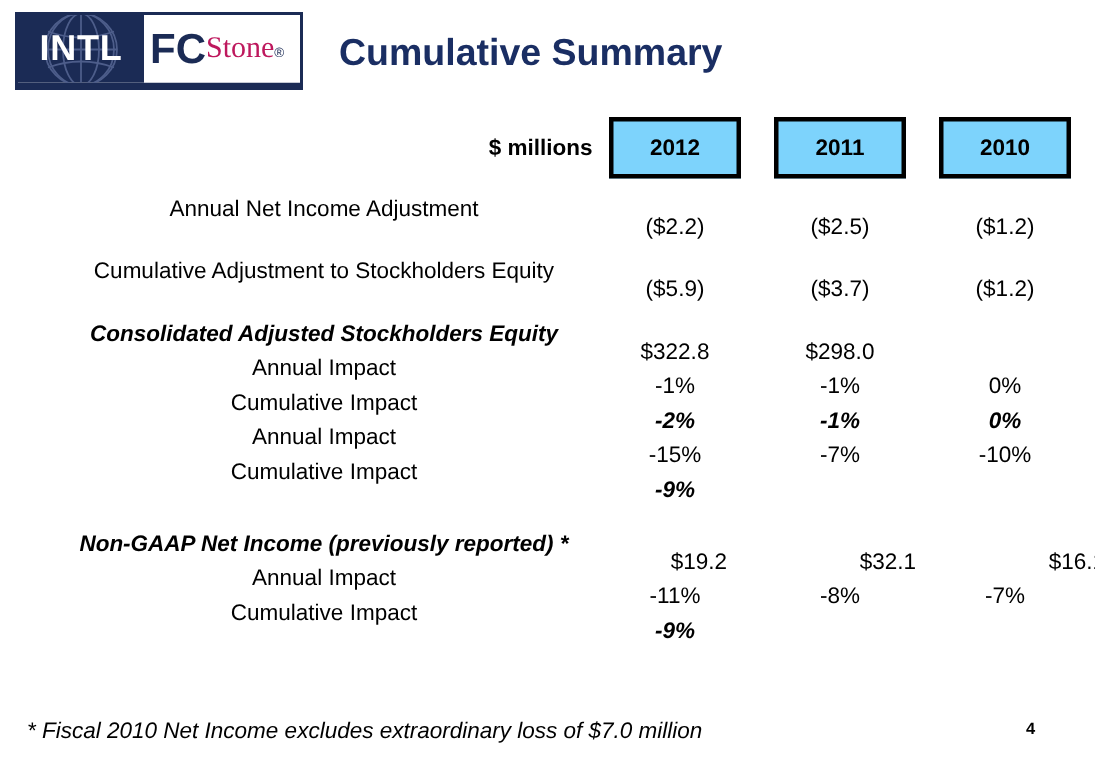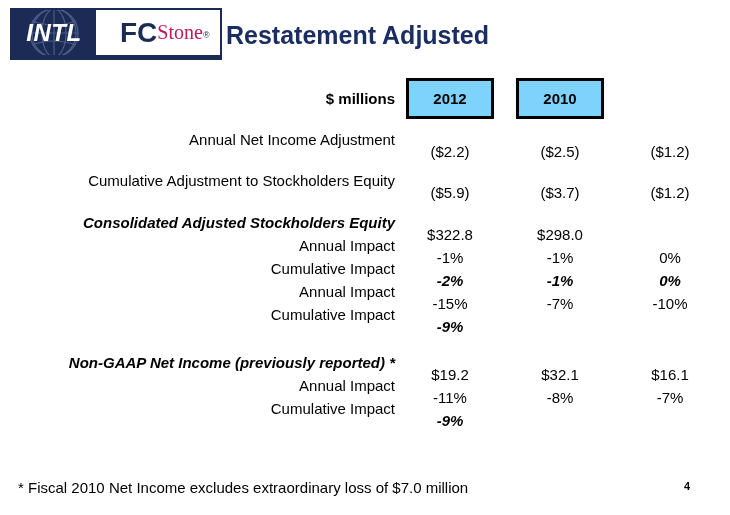--- a/index.html
+++ b/index.html
@@ -26,41 +26,40 @@
     border-bottom: 5px solid #1b2b55;
   }
   .logo-left {
     position: relative;
     width: 84px;
     background: #1b2b55;
     display: flex;
     align-items: center;
     justify-content: center;
     overflow: hidden;
-    font-style: italic;
   }
   .globe {
     position: absolute;
     left: 50%;
     top: 50%;
     transform: translate(-50%, -50%);
   }
   .logo-intl {
     position: relative;
     color: #ffffff;
     font-weight: bold;
     font-size: 24px;
     letter-spacing: 0.5px;
     z-index: 2;
   }
   .logo-right {
     background: #ffffff;
     display: flex;
     align-items: center;
-    padding: 0 10px 0 24px;
+    padding: 0 10px 0 4px;
     color: #1b2b55;
     white-space: nowrap;
   }
   .logo-fc { font-weight: bold; font-size: 28px; color: #1b2b55; }
   .logo-stone { font-family: "Liberation Serif", serif; font-size: 20px; color: #be185d; }
   .logo-reg { font-size: 9px; vertical-align: top; position: relative; top: 2px; color: #1b2b55; }
 
   .page-title {
     position: absolute;
     left: 226px;
@@ -95,36 +94,37 @@
     border: 3px solid #000000;
     display: flex;
     align-items: center;
     justify-content: center;
     font-size: 15px;
     font-weight: bold;
     background: #7dd3fc;
   }
 
   .data-row { height: 23px; line-height: 23px; font-size: 15px; }
-  .data-row .label { text-align: right; white-space: nowrap; margin-left: 12px; }
+  .data-row .label { text-align: center; white-space: nowrap; margin-left: 12px; }
   .data-row .val { text-align: center; margin-top: 12px; }
   .bi { font-weight: bold; font-style: italic; }
 
   .mt9  { margin-top: 9px; }
   .mt18 { margin-top: 18px; }
   .mt19 { margin-top: 19px; }
   .mt21 { margin-top: 21px; }
-  .mt25 { margin-top: 25px; }
+  .mt25 { margin-top: 25px; gap: 16px; }
 
   
   .footnote {
     position: absolute;
     left: 18px;
     top: 479px;
     font-size: 15px;
+    font-style: italic;
   }
   .page-number {
     position: absolute;
     left: 684px;
     top: 480px;
     font-size: 11px;
     font-weight: bold;
   }
 </style>
 </head>
@@ -147,30 +147,33 @@
       </svg>
       <span class="logo-intl">INTL</span>
     </div>
     <div class="logo-right">
       <span class="logo-fc">FC</span>
         <span class="logo-stone">Stone</span>
         <span class="logo-reg">®</span>
     </div>
   </div>
 
-  <div class="page-title">Restatement Adjusted</div>
+  <div class="page-title">Cumulative Summary</div>
 
   <div class="table">
 
     <div class="grid-row hdr-row">
       <div class="unit-label">$ millions</div>
       <div class="year-cell">
           <div class="year-box">2012</div>
         </div>
       <div class="year-cell">
+          <div class="year-box">2011</div>
+        </div>
+      <div class="year-cell">
           <div class="year-box">2010</div>
         </div>
     </div>
 
     <div class="grid-row data-row mt9">
       <div class="label">Annual Net Income Adjustment</div>
       <div class="val">($2.2)</div>
       <div class="val">($2.5)</div>
       <div class="val">($1.2)</div>
     </div>

